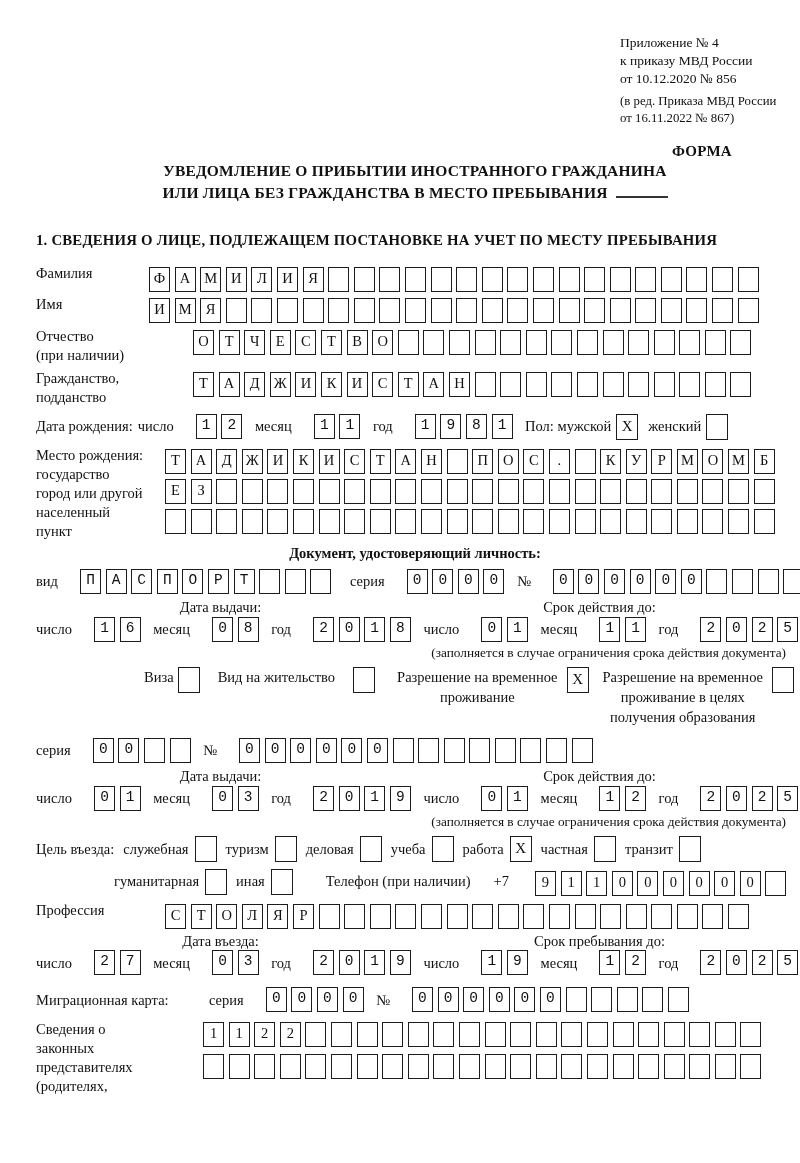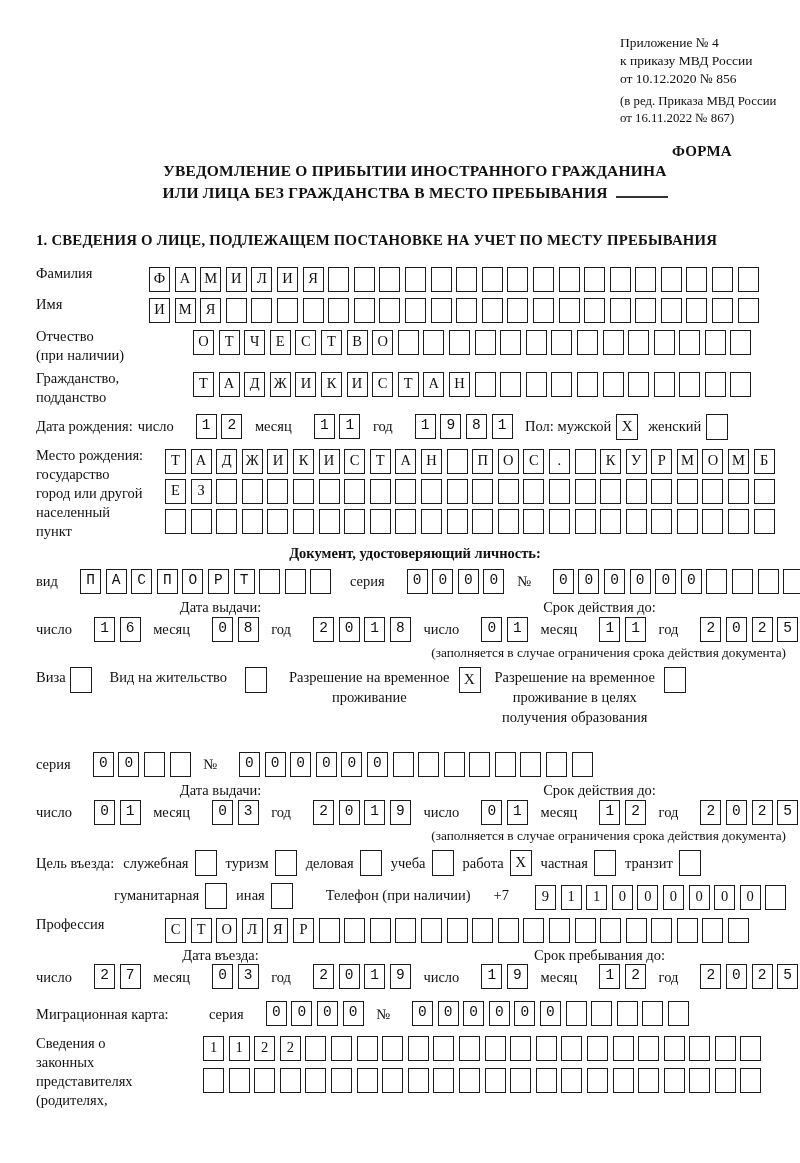--- a/index.html
+++ b/index.html
@@ -34,21 +34,21 @@
 
   .dg{display:flex;align-items:center;}
   .dg .t{margin-right:5px;}
   .dg .cells{margin-right:8px;font-family:Liberation Mono, monospace;}
   .center-bold{text-align:center;font-weight:bold;margin:4px 0 6px 0;}
   .hdr2{display:flex;margin-top:4px;}
   .hdr2 .h1{width:370px;text-align:center;}
   .hdr2 .h2{width:390px;text-align:center;}
   .note-right{text-align:right;padding-right:8px;font-size:13.3px;margin:2px 0 6px 0;}
   .para{line-height:26px;}
-  .permits{display:flex;align-items:flex-start;margin-top:6px;margin-bottom:24px;}
+  .permits{display:flex;align-items:flex-start;margin-top:6px;margin-bottom:10px;justify-content:flex-end;}
   .pgroup{display:flex;align-items:flex-start;}
   .pgroup .txt{text-align:center;line-height:20px;}
   .pgroup .cbox{margin-left:9px;}
   .inlinegap{display:inline-block;width:10px;}
   .purpose-row{display:flex;align-items:center;flex-wrap:nowrap;margin-bottom:6px;}
   .purpose-row .pair{display:flex;align-items:center;margin-right:9px;}
   .purpose-row .pair .cbox{margin-left:6px;}
   .mt6{margin-top:6px;} .mt8{margin-top:8px;} .mt10{margin-top:10px;}
   .vgap3{height:3px;}
 </style>

